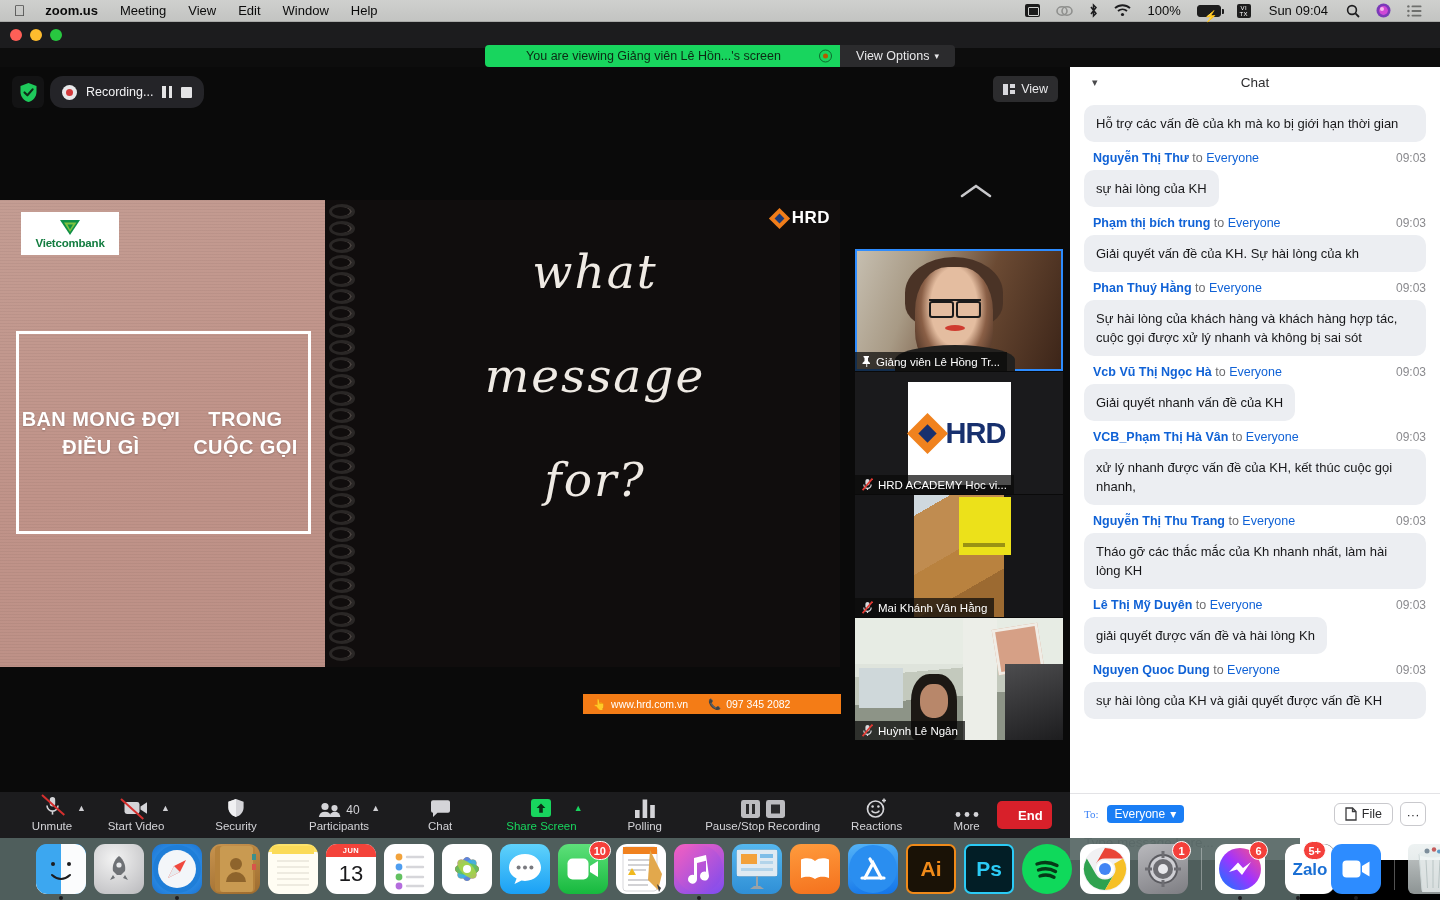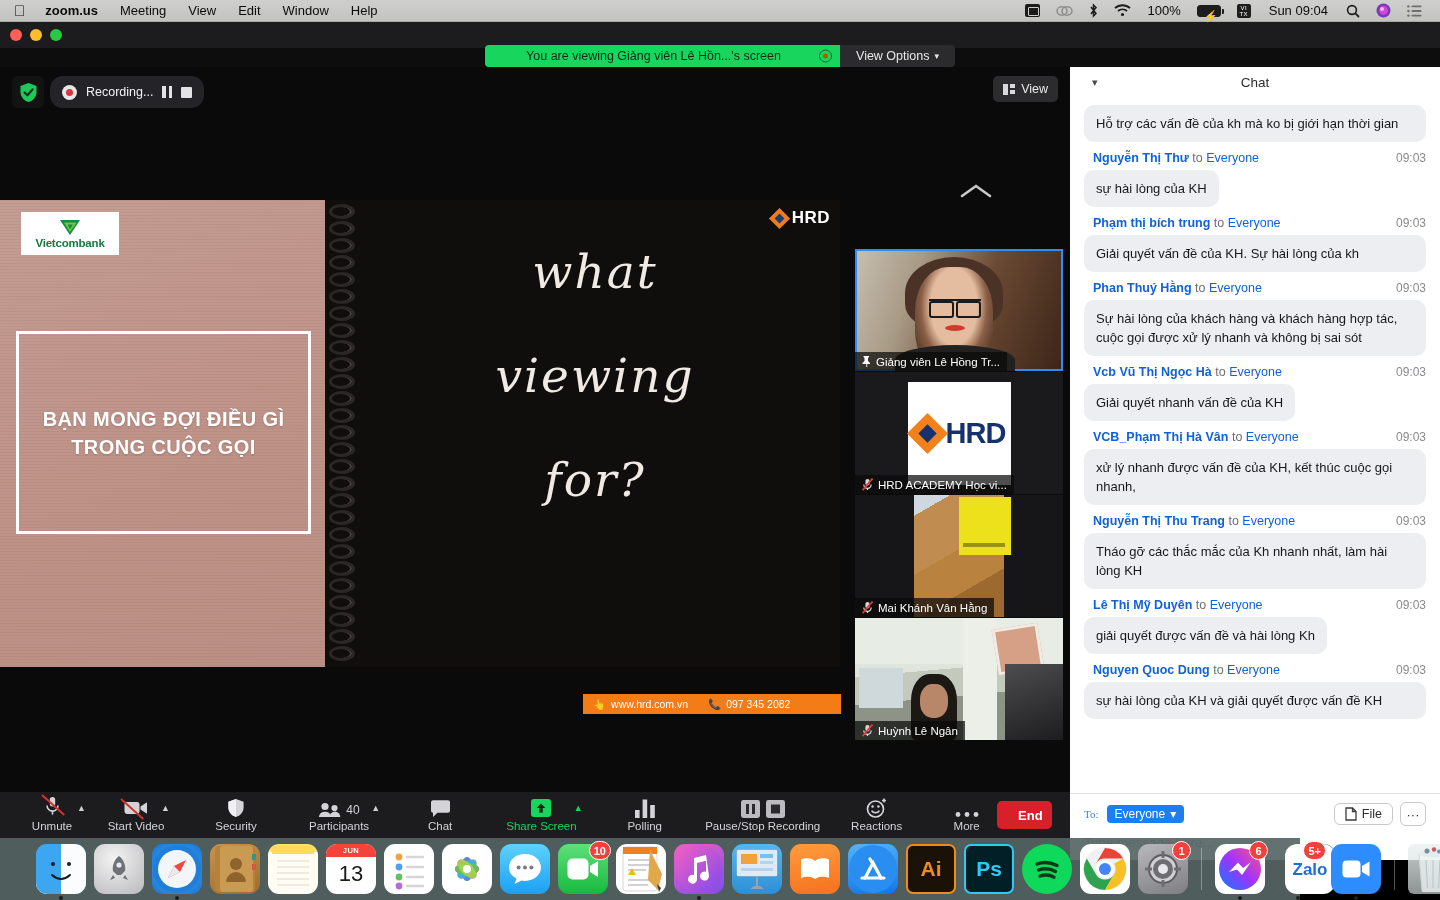--- a/index.html
+++ b/index.html
@@ -156,21 +156,21 @@
     position: absolute; left: 21px; top: 12px; width: 98px; height: 43px;
     background: #fff; display:flex; flex-direction:column;
     align-items:center; justify-content:center; gap:1px;
   }
   .vcb-mark { width: 22px; height: 17px; }
   .vcb-name { font-size: 11.5px; font-weight: bold; color: #127c3f; letter-spacing: -.2px; }
 
   .slide-box {
     position: absolute; left: 16px; top: 131px; width: 295px; height: 203px;
     border: 3px solid #fff;
-    display:flex; flex-direction:column; align-items:center; justify-content:center;
+    display:flex; align-items:center; justify-content:center;
     text-align:center;
   }
   .slide-box-text {
     color:#fff; font-weight:bold; font-size: 20px; line-height: 28px;
     letter-spacing: .4px; text-shadow: 0 1px 2px rgba(0,0,0,.2);
     font-family: "Liberation Sans", sans-serif;
   }
   .notebook {
     position: absolute; left: 325px; top: 0; width: 515px; height: 467px;
     background: #100d0d;
@@ -556,21 +556,21 @@
             <i style="top:340px"></i>
               <i style="top:357px"></i>
               <i style="top:374px"></i>
               <i style="top:391px"></i>
             <i style="top:408px"></i>
               <i style="top:425px"></i>
               <i style="top:442px"></i>
           </div>
           <div class="handwrite">
             <div>what</div>
-            <div>viewing</div>
+            <div>message</div>
             <div>for?</div>
           </div>
           <div class="hrd-badge">
             <span class="hrd-diamond"></span>
             <span class="hrd-badge-text">HRD</span>
           </div>
         </div>
 
         <div class="slide-box">
           <div class="slide-box-text">BẠN MONG ĐỢI ĐIỀU GÌ</div>

